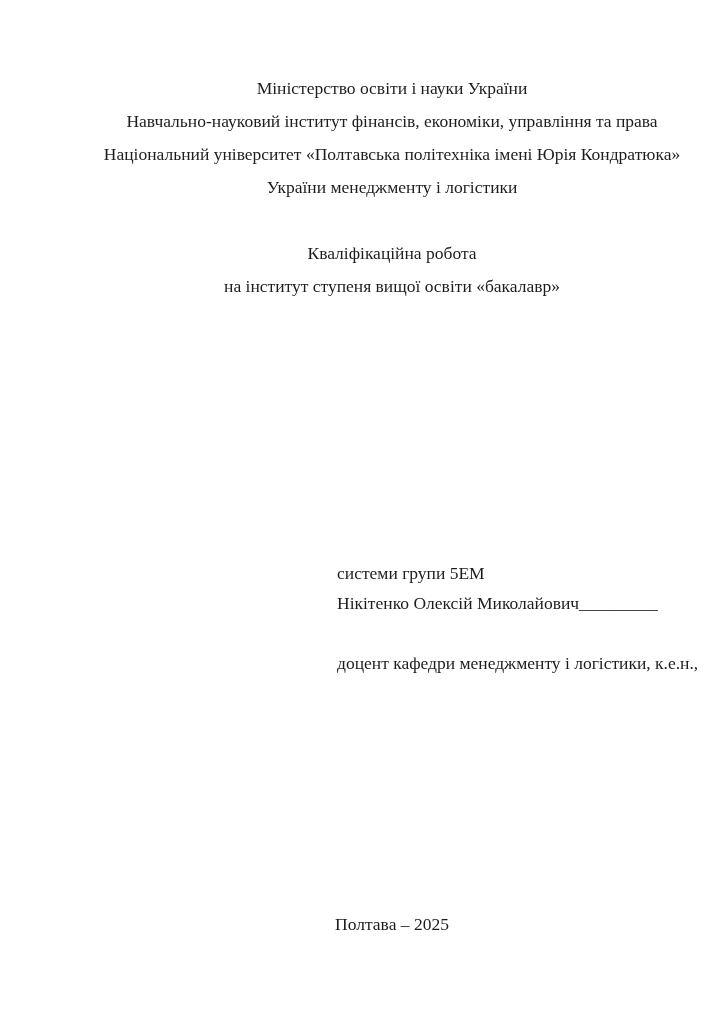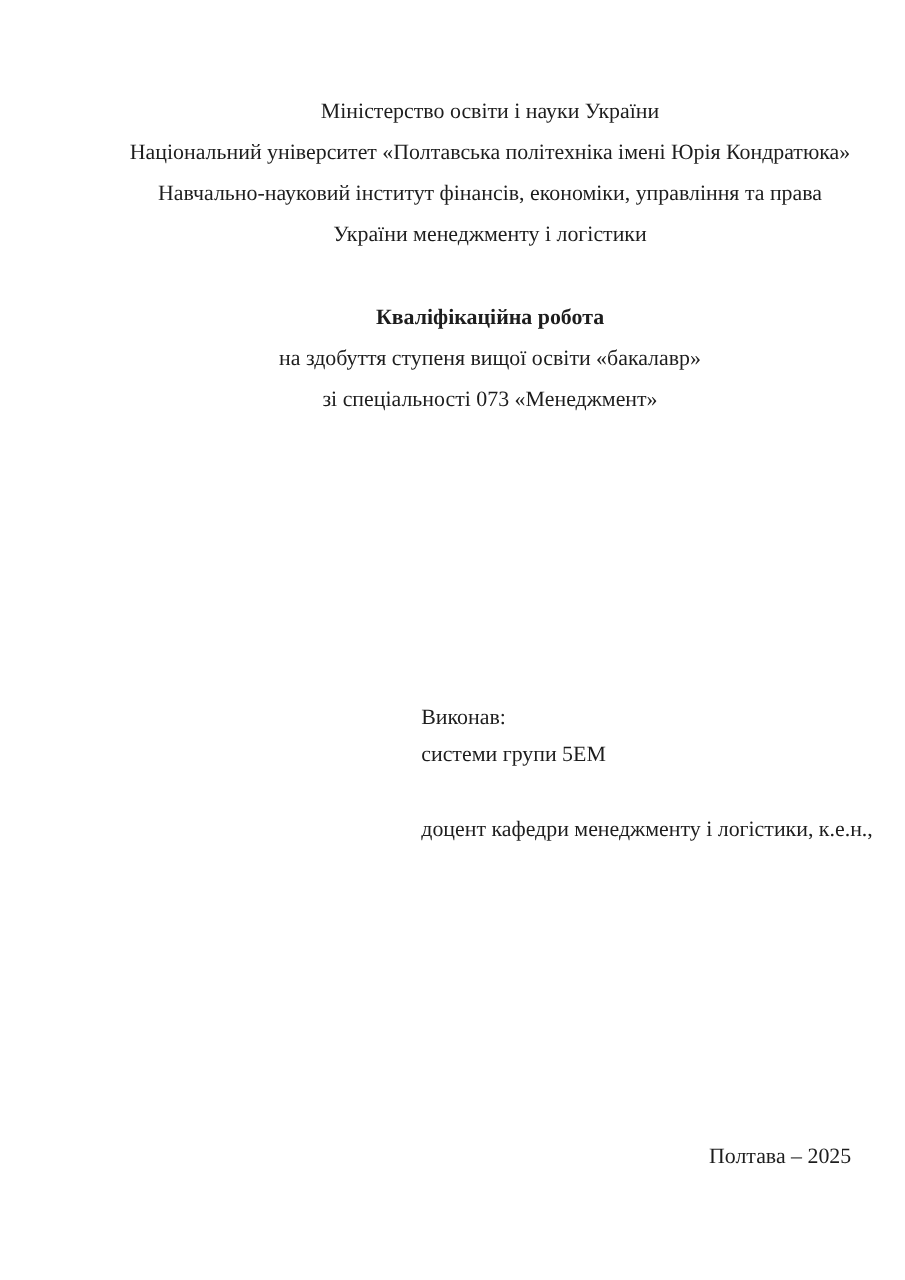--- a/index.html
+++ b/index.html
@@ -27,55 +27,54 @@
     left: 103px;
     width: 578px;
     text-align: center;
   }
   .centered-block p {
     line-height: 33px;
     white-space: nowrap;
   }
   .header-block { top: 72px; }
   .title-block { top: 237px; }
-  .title-block .work-title { font-weight: bold; text-align: center; }
+  .title-block .work-title { font-weight: normal; text-align: center; }
   .credits-block {
     position: absolute;
     left: 337px;
     top: 558px;
     text-align: left;
   }
   .credits-block p {
     line-height: 30px;
     white-space: nowrap;
   }
   .credits-block .gap { height: 30px; }
-  .footer-block { top: 908px; text-align: right; }
+  .footer-block { top: 908px; }
 </style>
 </head>
 <body>
 
 <div class="page">
 
   <div class="centered-block header-block">
     <p>Міністерство освіти і науки України</p>
+    <p>Навчально-науковий інститут фінансів, економіки, управління та права</p>
     <p>Національний університет «Полтавська політехніка імені Юрія Кондратюка»</p>
-    <p>Навчально-науковий інститут фінансів, економіки, управління та права</p>
     <p>України менеджменту і логістики</p>
   </div>
 
   <div class="centered-block title-block">
     <p class="work-title">Кваліфікаційна робота</p>
-    <p>на здобуття ступеня вищої освіти «бакалавр»</p>
-    <p>зі спеціальності 073 «Менеджмент»</p>
+    <p>на інститут ступеня вищої освіти «бакалавр»</p>
   </div>
 
   <div class="credits-block">
-    <p>Виконав:</p>
     <p>системи групи 5ЕМ</p>
+    <p>Нікітенко Олексій Миколайович_________</p>
     <p class="gap"></p>
     <p>доцент кафедри менеджменту і логістики, к.е.н.,</p>
   </div>
 
   <div class="centered-block footer-block">
     <p>Полтава – 2025</p>
   </div>
 
 </div>
 

